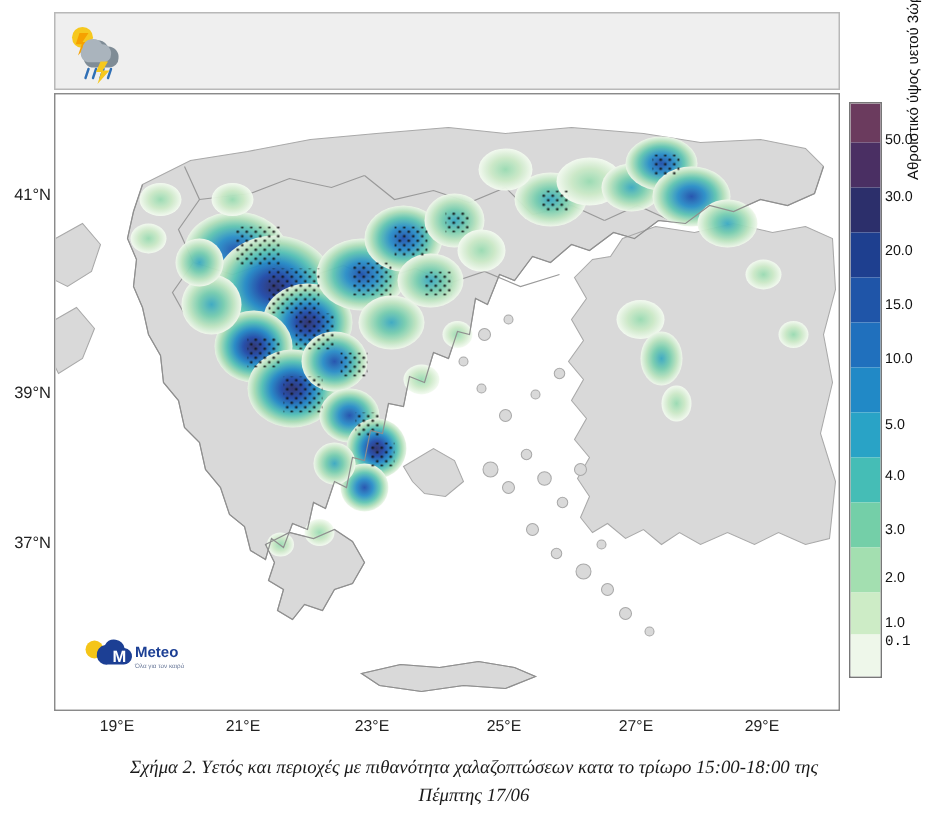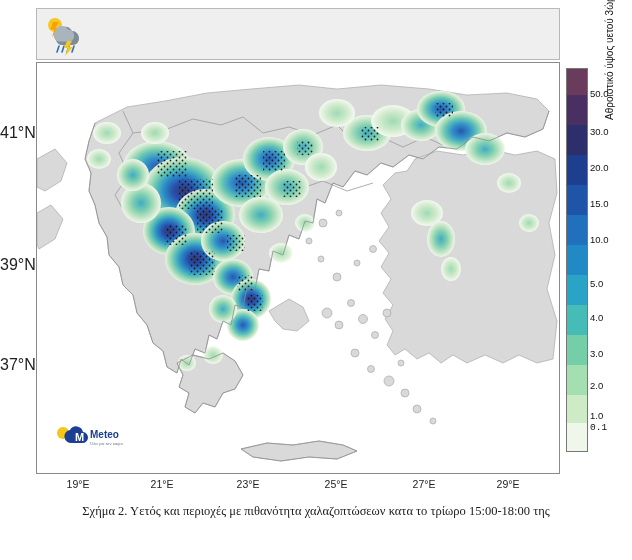--- a/index.html
+++ b/index.html
@@ -29,21 +29,21 @@
   
   .mapframe{
     position:absolute;left:36px;top:62px;width:524px;height:412px;
     border:1px solid #8a8a8a;background:#ffffff;box-sizing:border-box;
     overflow:hidden;
   }
   .mapsvg{position:absolute;left:0;top:0;}
 
   
   .ylab{
-    position:absolute;font-size:16px;color:#222;text-align:right;width:34px;
+    position:absolute;font-size:11px;color:#222;text-align:right;width:34px;
   }
   .xlab{
     position:absolute;font-size:10.5px;color:#222;text-align:center;width:40px;
   }
 
   
   .cbar{
     position:absolute;left:566px;top:68px;width:22px;height:384px;
     border:1px solid #777;box-sizing:border-box;
   }
@@ -61,21 +61,21 @@
   }
 
   
   .logo{
     position:absolute;left:52px;top:424px;width:92px;height:30px;
   }
 
   
   .caption{
     position:absolute;left:10px;top:502px;width:612px;
-    text-align:center;font-size:12.5px;color:#1a1a1a;
+    text-align:center;font-style:italic;font-size:12.5px;color:#1a1a1a;
     line-height:19px;
     font-family:"Liberation Serif", serif;
   }
 </style>
 </head>
 <body>
 
 <div class="wrap">
 
   <div class="titlebar">
@@ -317,15 +317,16 @@
       <circle cx="11" cy="9" r="6" fill="#f5c518"></circle>
       <path d="M18,6 a7,7 0 0 1 13,2 a5.5,5.5 0 0 1 -1,11 H20 a6.5,6.5 0 0 1 -2,-13 z" fill="#1c3f94"></path>
       <text x="23" y="17" font-family="Liberation Sans, sans-serif" font-size="11" font-weight="bold" fill="#ffffff">M</text>
       <text x="38" y="14" font-family="Liberation Sans, sans-serif" font-size="10" font-weight="bold" fill="#1c3f94">Meteo</text>
       <text x="38" y="21" font-family="Liberation Sans, sans-serif" font-size="4.2" fill="#6b7a9a">Όλα για τον καιρό</text>
     </svg>
   </div>
 
   <div class="caption">
     <div>Σχήμα 2. Υετός και περιοχές με πιθανότητα χαλαζοπτώσεων κατα το τρίωρο 15:00-18:00 της</div>
+    <div>Πέμπτης 17/06</div>
   </div>
 
 </div>
 
 </body></html>

